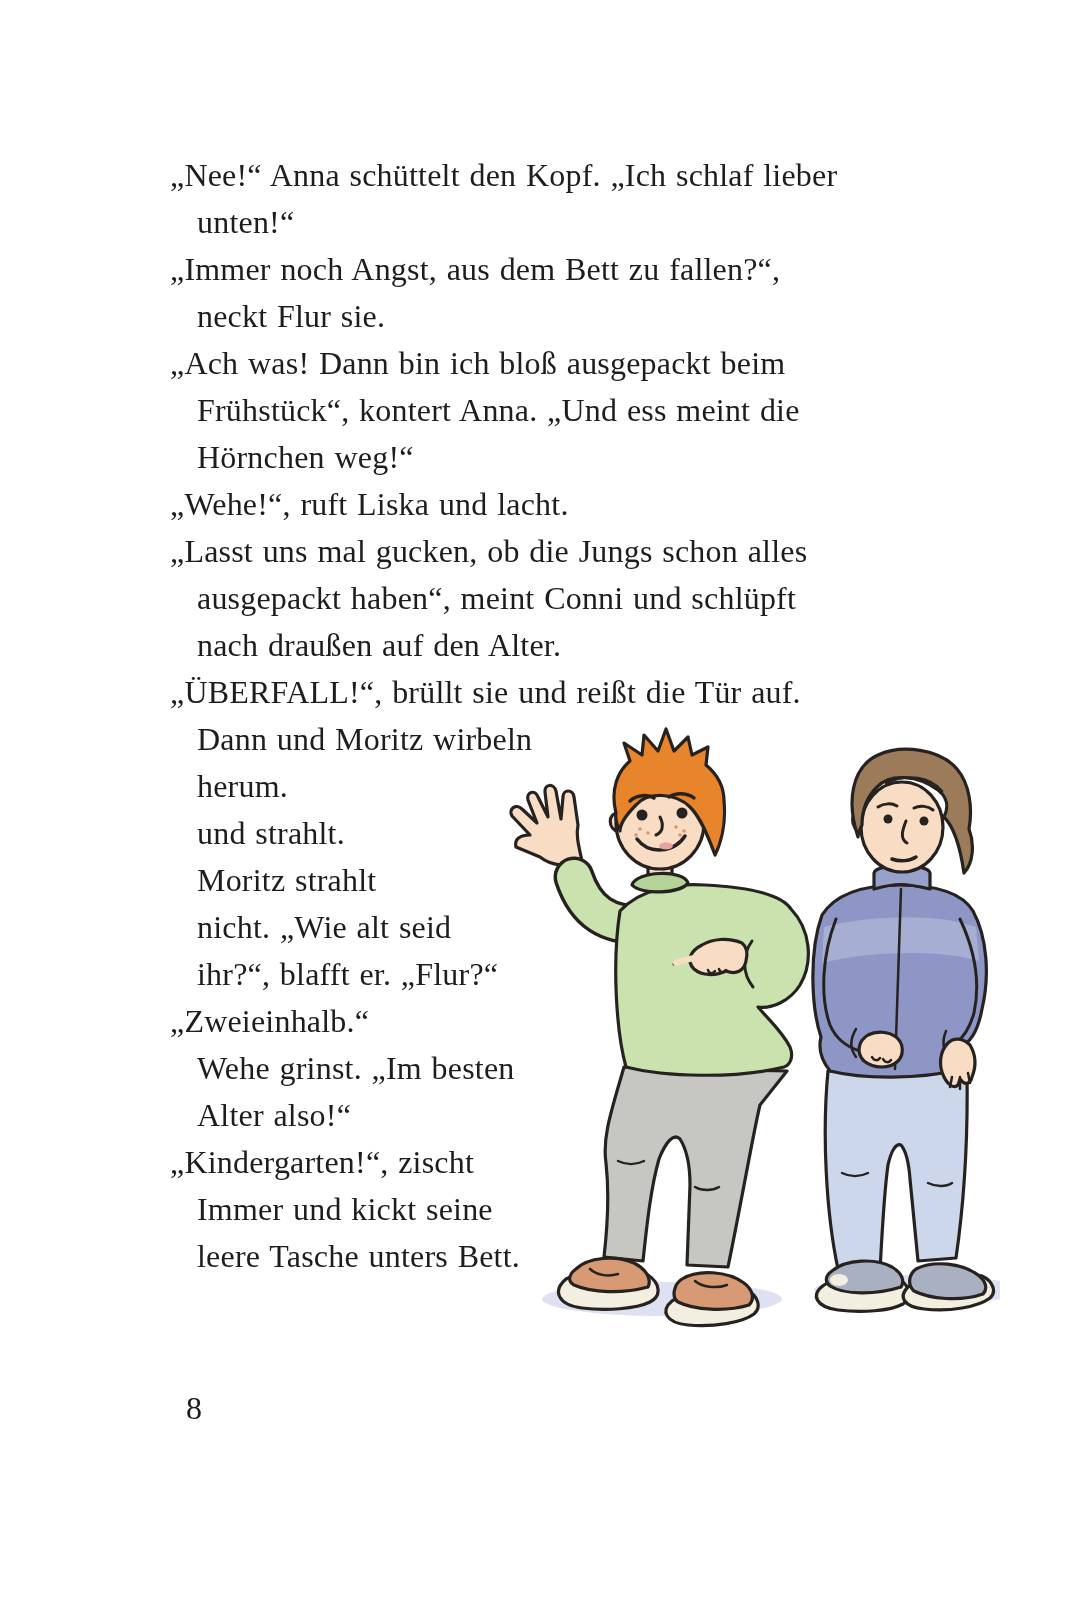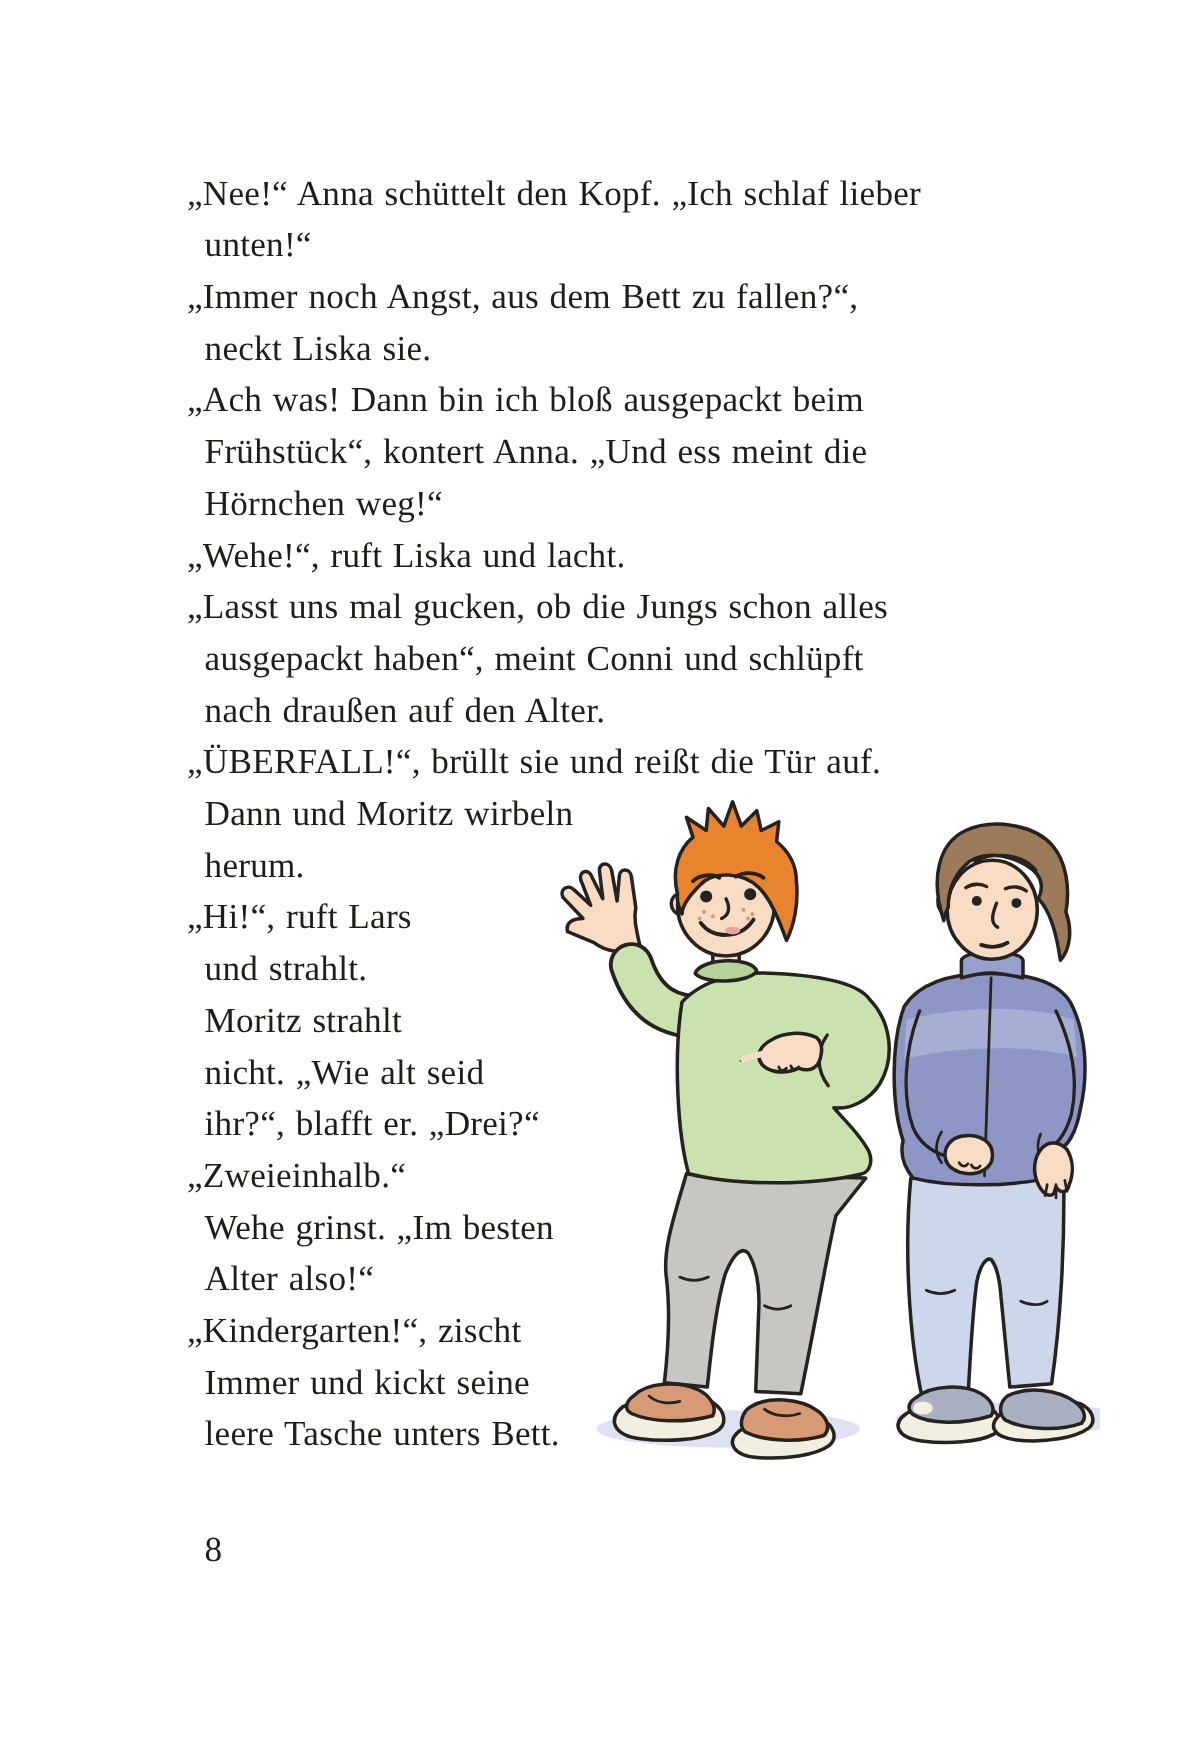--- a/index.html
+++ b/index.html
@@ -16,21 +16,21 @@
     left:170px;top:152px;
   }
   .line{
     font-size:32px;
     line-height:47px;
     height:47px;
     white-space:pre;
     word-spacing:1.5px;
     letter-spacing:0.2px;
   }
-  .cont{margin-left:16px;}
+  .cont{margin-left:27px;}
   .pagenum{
     position:absolute;
     left:186px;top:1385px;
     font-size:32px;line-height:47px;
   }
   .illustration{
     position:absolute;
     left:490px;top:713px;
     width:510px;height:620px;
   }
@@ -44,36 +44,35 @@
 </style>
 </head>
 <body>
 
 <div class="page">
 
   <div class="textblock">
     <div class="line">„Nee!“ Anna schüttelt den Kopf. „Ich schlaf lieber</div>
     <div class="line cont">unten!“</div>
     <div class="line">„Immer noch Angst, aus dem Bett zu fallen?“,</div>
-    <div class="line cont">neckt Liska sie.</div>
+    <div class="line cont">neckt Flur sie.</div>
     <div class="line">„Ach was! Dann bin ich bloß ausgepackt beim</div>
     <div class="line cont">Frühstück“, kontert Anna. „Und ess meint die</div>
     <div class="line cont">Hörnchen weg!“</div>
     <div class="line">„Wehe!“, ruft Liska und lacht.</div>
     <div class="line">„Lasst uns mal gucken, ob die Jungs schon alles</div>
     <div class="line cont">ausgepackt haben“, meint Conni und schlüpft</div>
     <div class="line cont">nach draußen auf den Alter.</div>
     <div class="line">„ÜBERFALL!“, brüllt sie und reißt die Tür auf.</div>
     <div class="line cont">Dann und Moritz wirbeln</div>
     <div class="line cont">herum.</div>
-    <div class="line">„Hi!“, ruft Lars</div>
     <div class="line cont">und strahlt.</div>
     <div class="line cont">Moritz strahlt</div>
     <div class="line cont">nicht. „Wie alt seid</div>
-    <div class="line cont">ihr?“, blafft er. „Drei?“</div>
+    <div class="line cont">ihr?“, blafft er. „Flur?“</div>
     <div class="line">„Zweieinhalb.“</div>
     <div class="line cont">Wehe grinst. „Im besten</div>
     <div class="line cont">Alter also!“</div>
     <div class="line">„Kindergarten!“, zischt</div>
     <div class="line cont">Immer und kickt seine</div>
     <div class="line cont">leere Tasche unters Bett.</div>
   </div>
 
   <div class="pagenum">8</div>
 

